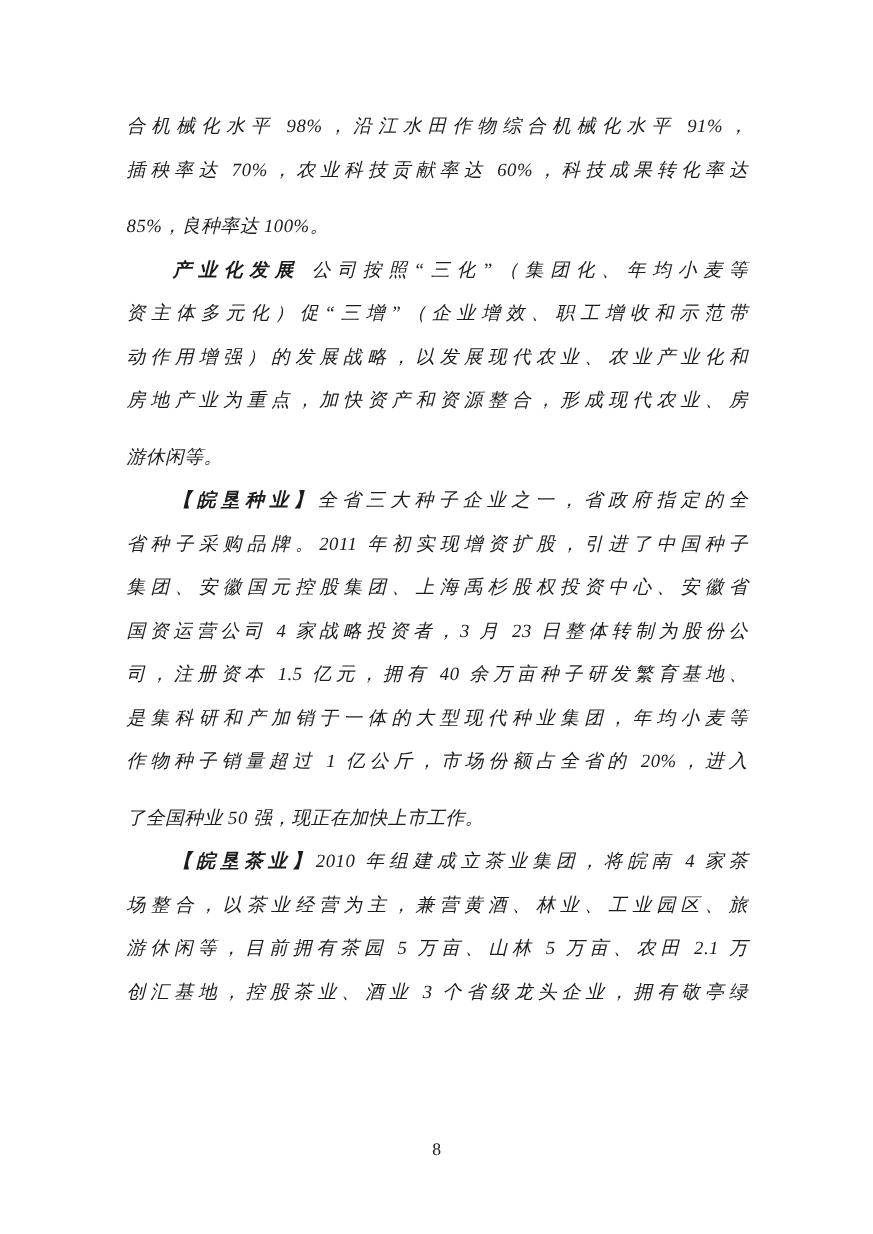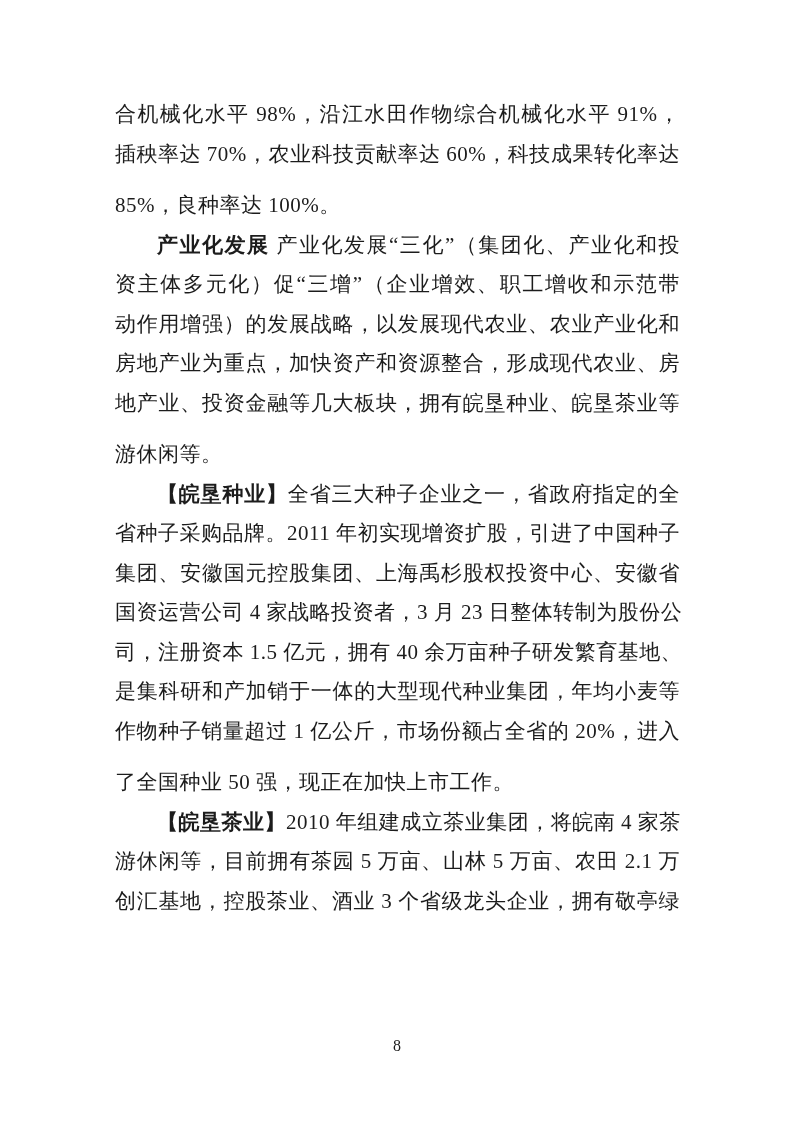--- a/index.html
+++ b/index.html
@@ -16,28 +16,29 @@
     color: #1c1c1c;
     overflow: hidden;
   }
   .body-text {
     position: absolute;
     left: 115px;
     top: 95px;
     width: 565px;
   }
   .line {
-    font-size: 21px;
+    font-size: 17px;
     line-height: 39.5px;
     height: 39.5px;
     letter-spacing: 0.5px;
     text-align: justify;
     text-align-last: justify;
     text-justify: inter-character;
     white-space: nowrap;
+    font-style: italic;
   }
   .line.para-end {
     text-align-last: left;
     margin-top: 12px;
   }
   .line.indent {
     text-indent: 42px;
   }
   .bold-run {
     font-weight: bold;
@@ -56,35 +57,35 @@
 </style>
 </head>
 <body>
 
 <div class="page">
   <div class="body-text">
     <div class="line"><span>合机械化水平 98%，沿江水田作物综合机械化水平 91%，</span></div>
     <div class="line"><span>插秧率达 70%，农业科技贡献率达 60%，科技成果转化率达</span></div>
     <div class="line para-end"><span>85%，良种率达 100%。</span></div>
 
-    <div class="line indent"><span class="bold-run">产业化发展</span><span> 产业化发展“三化”（集团化、产业化和投</span></div>
+    <div class="line indent"><span class="bold-run">产业化发展</span><span> 公司按照“三化”（集团化、年均小麦等</span></div>
     <div class="line"><span>资主体多元化）促“三增”（企业增效、职工增收和示范带</span></div>
     <div class="line"><span>动作用增强）的发展战略，以发展现代农业、农业产业化和</span></div>
     <div class="line"><span>房地产业为重点，加快资产和资源整合，形成现代农业、房</span></div>
-    <div class="line"><span>地产业、投资金融等几大板块，拥有皖垦种业、皖垦茶业等</span></div>
     <div class="line para-end"><span>游休闲等。</span></div>
 
     <div class="line indent"><span class="bold-run">【皖垦种业】</span><span>全省三大种子企业之一，省政府指定的全</span></div>
     <div class="line"><span>省种子采购品牌。2011 年初实现增资扩股，引进了中国种子</span></div>
     <div class="line"><span>集团、安徽国元控股集团、上海禹杉股权投资中心、安徽省</span></div>
     <div class="line"><span>国资运营公司 4 家战略投资者，3 月 23 日整体转制为股份公</span></div>
     <div class="line"><span>司，注册资本 1.5 亿元，拥有 40 余万亩种子研发繁育基地、</span></div>
     <div class="line"><span>是集科研和产加销于一体的大型现代种业集团，年均小麦等</span></div>
     <div class="line"><span>作物种子销量超过 1 亿公斤，市场份额占全省的 20%，进入</span></div>
     <div class="line para-end"><span>了全国种业 50 强，现正在加快上市工作。</span></div>
 
     <div class="line indent"><span class="bold-run">【皖垦茶业】</span><span>2010 年组建成立茶业集团，将皖南 4 家茶</span></div>
+    <div class="line"><span>场整合，以茶业经营为主，兼营黄酒、林业、工业园区、旅</span></div>
     <div class="line"><span>游休闲等，目前拥有茶园 5 万亩、山林 5 万亩、农田 2.1 万</span></div>
     <div class="line"><span>创汇基地，控股茶业、酒业 3 个省级龙头企业，拥有敬亭绿</span></div>
   </div>
 
   <div class="page-number">8</div>
 </div>
 
 </body></html>

